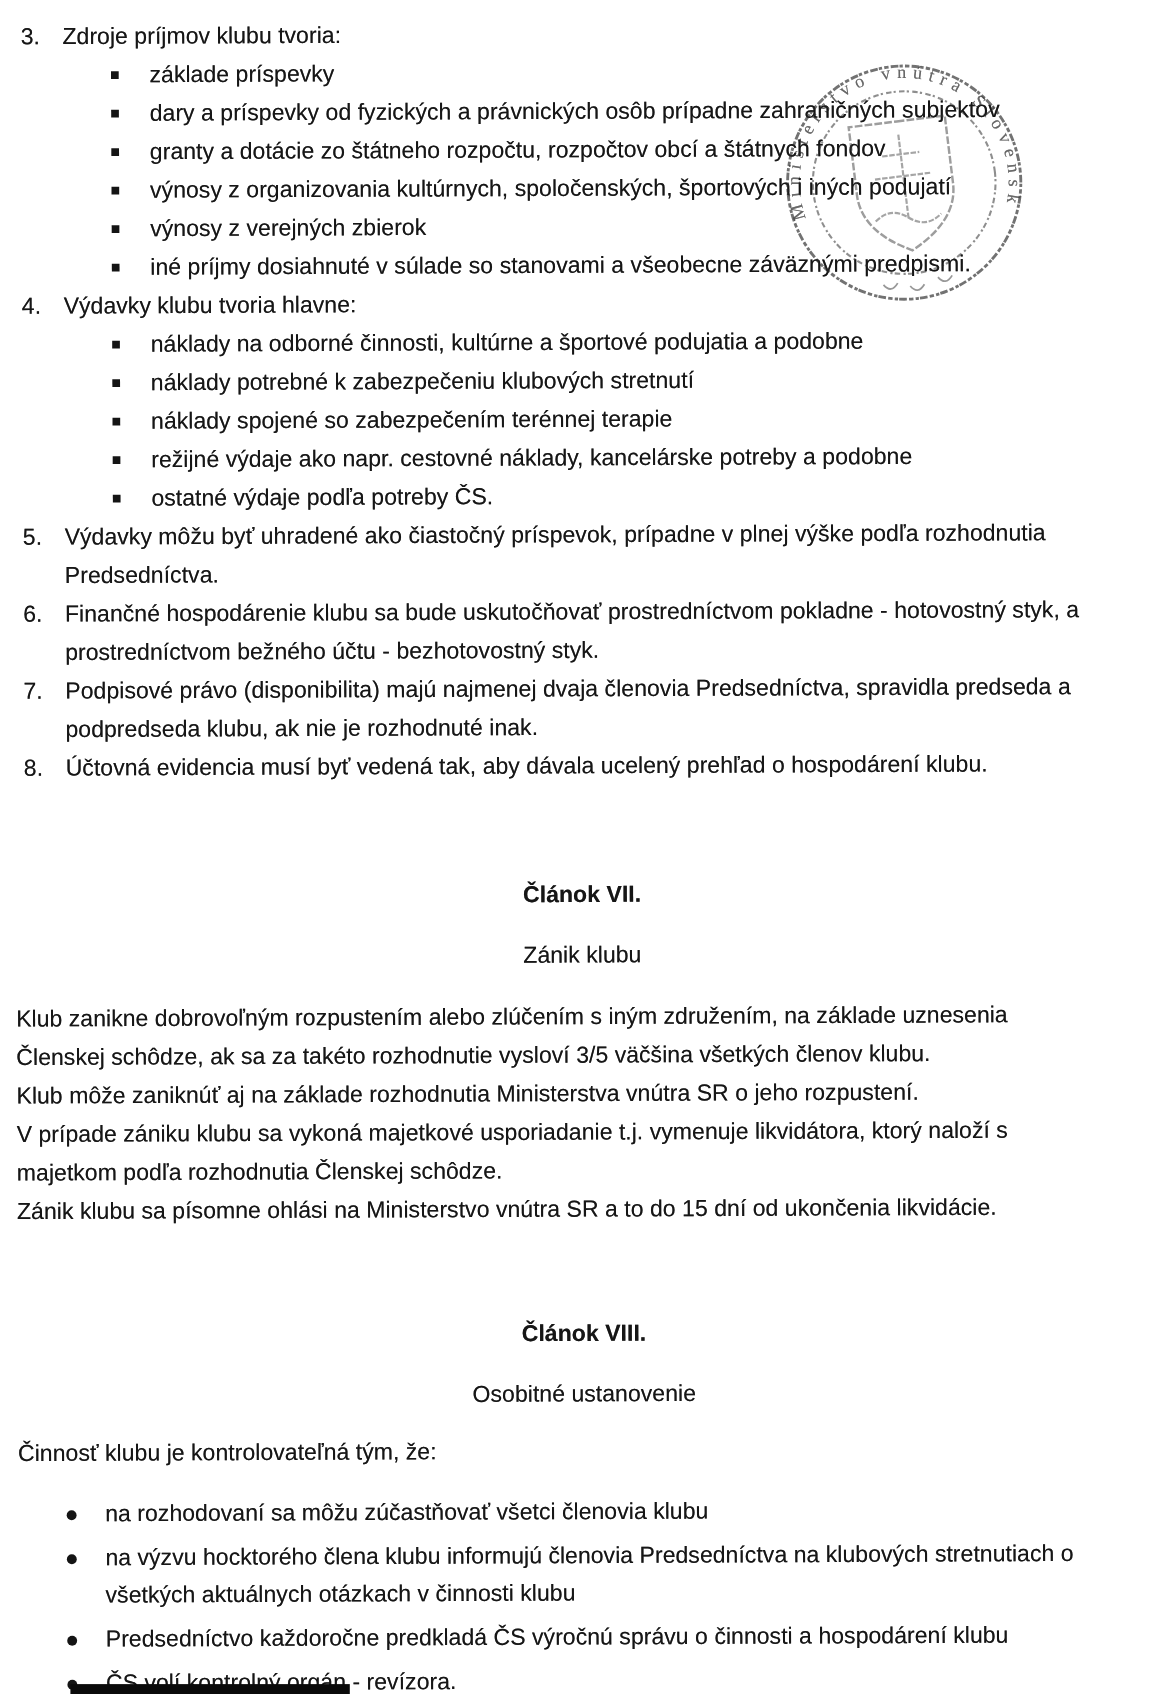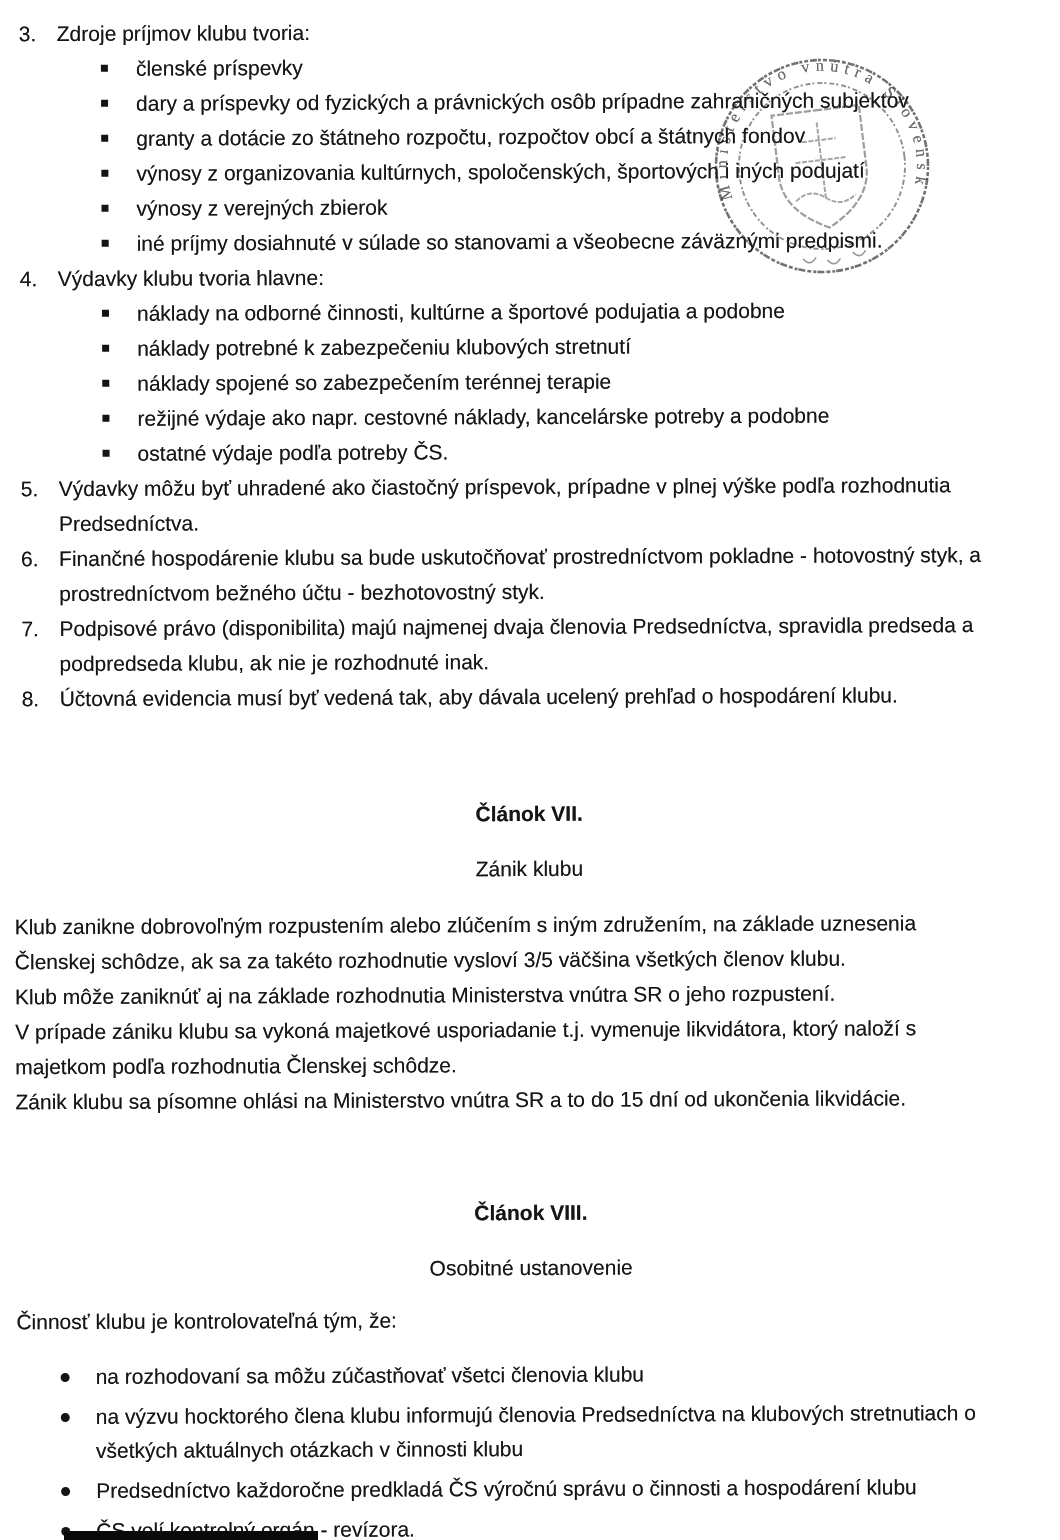--- a/index.html
+++ b/index.html
@@ -45,21 +45,21 @@
 
 <div class="page">
   <div class="content">
 
     <div class="ni">
       <span class="num">3.</span>
       <div class="nbody">
         <div>Zdroje príjmov klubu tvoria:</div>
         <div class="sub">
             <span class="sq"></span>
-            <span>členské príspevky</span>
+            <span>základe príspevky</span>
           </div>
         <div class="sub">
             <span class="sq"></span>
             <span>dary a príspevky od fyzických a právnických osôb prípadne zahraničných subjektov</span>
           </div>
         <div class="sub">
             <span class="sq"></span>
             <span>granty a dotácie zo štátneho rozpočtu, rozpočtov obcí a štátnych fondov</span>
           </div>
         <div class="sub">

